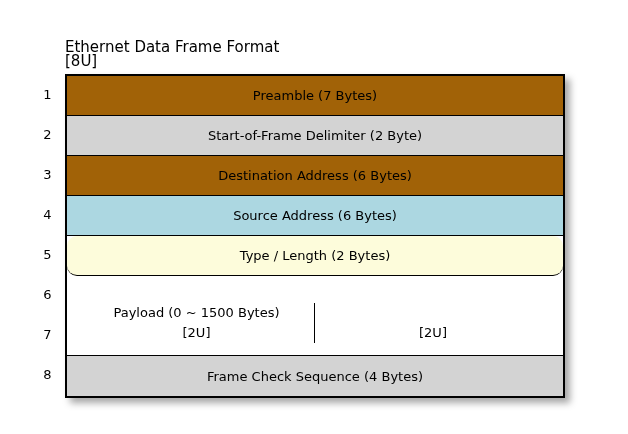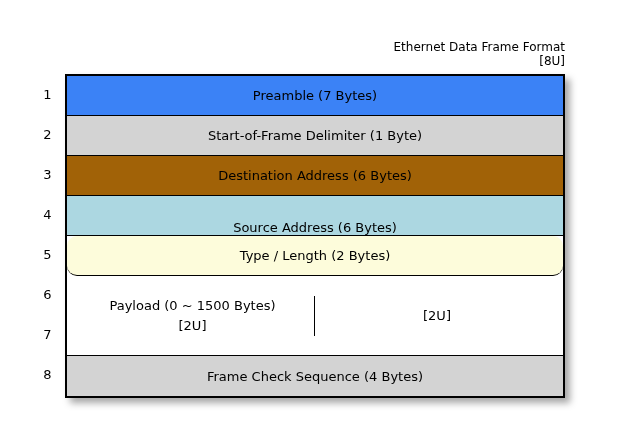--- a/index.html
+++ b/index.html
@@ -14,22 +14,22 @@
     width: 628px;
     height: 434px;
     background: #ffffff;
     overflow: hidden;
   }
   .title-block {
     position: absolute;
     left: 65px;
     top: 40px;
     width: 500px;
-    text-align: right;
-    font-size: 12px;
+    text-align: left;
+    font-size: 15px;
     line-height: 14px;
     color: #000000;
   }
   .layout {
     position: absolute;
     left: 30px;
     top: 74px;
     display: flex;
     align-items: flex-start;
   }
@@ -60,22 +60,22 @@
     justify-content: center;
     font-size: 13px;
     box-sizing: border-box;
     text-align: center;
   }
   .row:last-child {
     border-bottom: none;
   }
   .row.split {
     height: 80px;
-    padding: 4px;
-    align-items: center;
+    padding: 12px;
+    align-items: flex-end;
   }
   .split .cell {
     flex: 1 1 50%;
     display: flex;
     flex-direction: column;
     align-items: center;
     justify-content: center;
     line-height: 20px;
     box-sizing: border-box;
   }
@@ -100,30 +100,30 @@
       <div class="num">2</div>
       <div class="num">3</div>
       <div class="num">4</div>
       <div class="num">5</div>
       <div class="num">6</div>
       <div class="num">7</div>
       <div class="num">8</div>
     </div>
 
     <div class="frame">
-      <div class="row" style="background-color: #3b82f6;">
+      <div class="row" style="background-color: #a16207;">
         <span>Preamble (7 Bytes)</span>
       </div>
       <div class="row" style="background-color: rgb(211, 211, 211);">
-        <span>Start-of-Frame Delimiter (1 Byte)</span>
+        <span>Start-of-Frame Delimiter (2 Byte)</span>
       </div>
       <div class="row" style="background-color: #a16207;">
         <span>Destination Address (6 Bytes)</span>
       </div>
-      <div class="row" style="background-color: rgb(172, 215, 225); align-items: flex-end;">
+      <div class="row" style="background-color: rgb(172, 215, 225);">
         <span>Source Address (6 Bytes)</span>
       </div>
       <div class="row" style="background-color: rgb(253, 252, 219); border-radius: 10px;">
         <span>Type / Length (2 Bytes)</span>
       </div>
       <div class="row split" style="background-color: rgb(255, 255, 255);">
         <div class="cell">
           <div>Payload (0 ~ 1500 Bytes)</div>
           <div>[2U]</div>
         </div>

